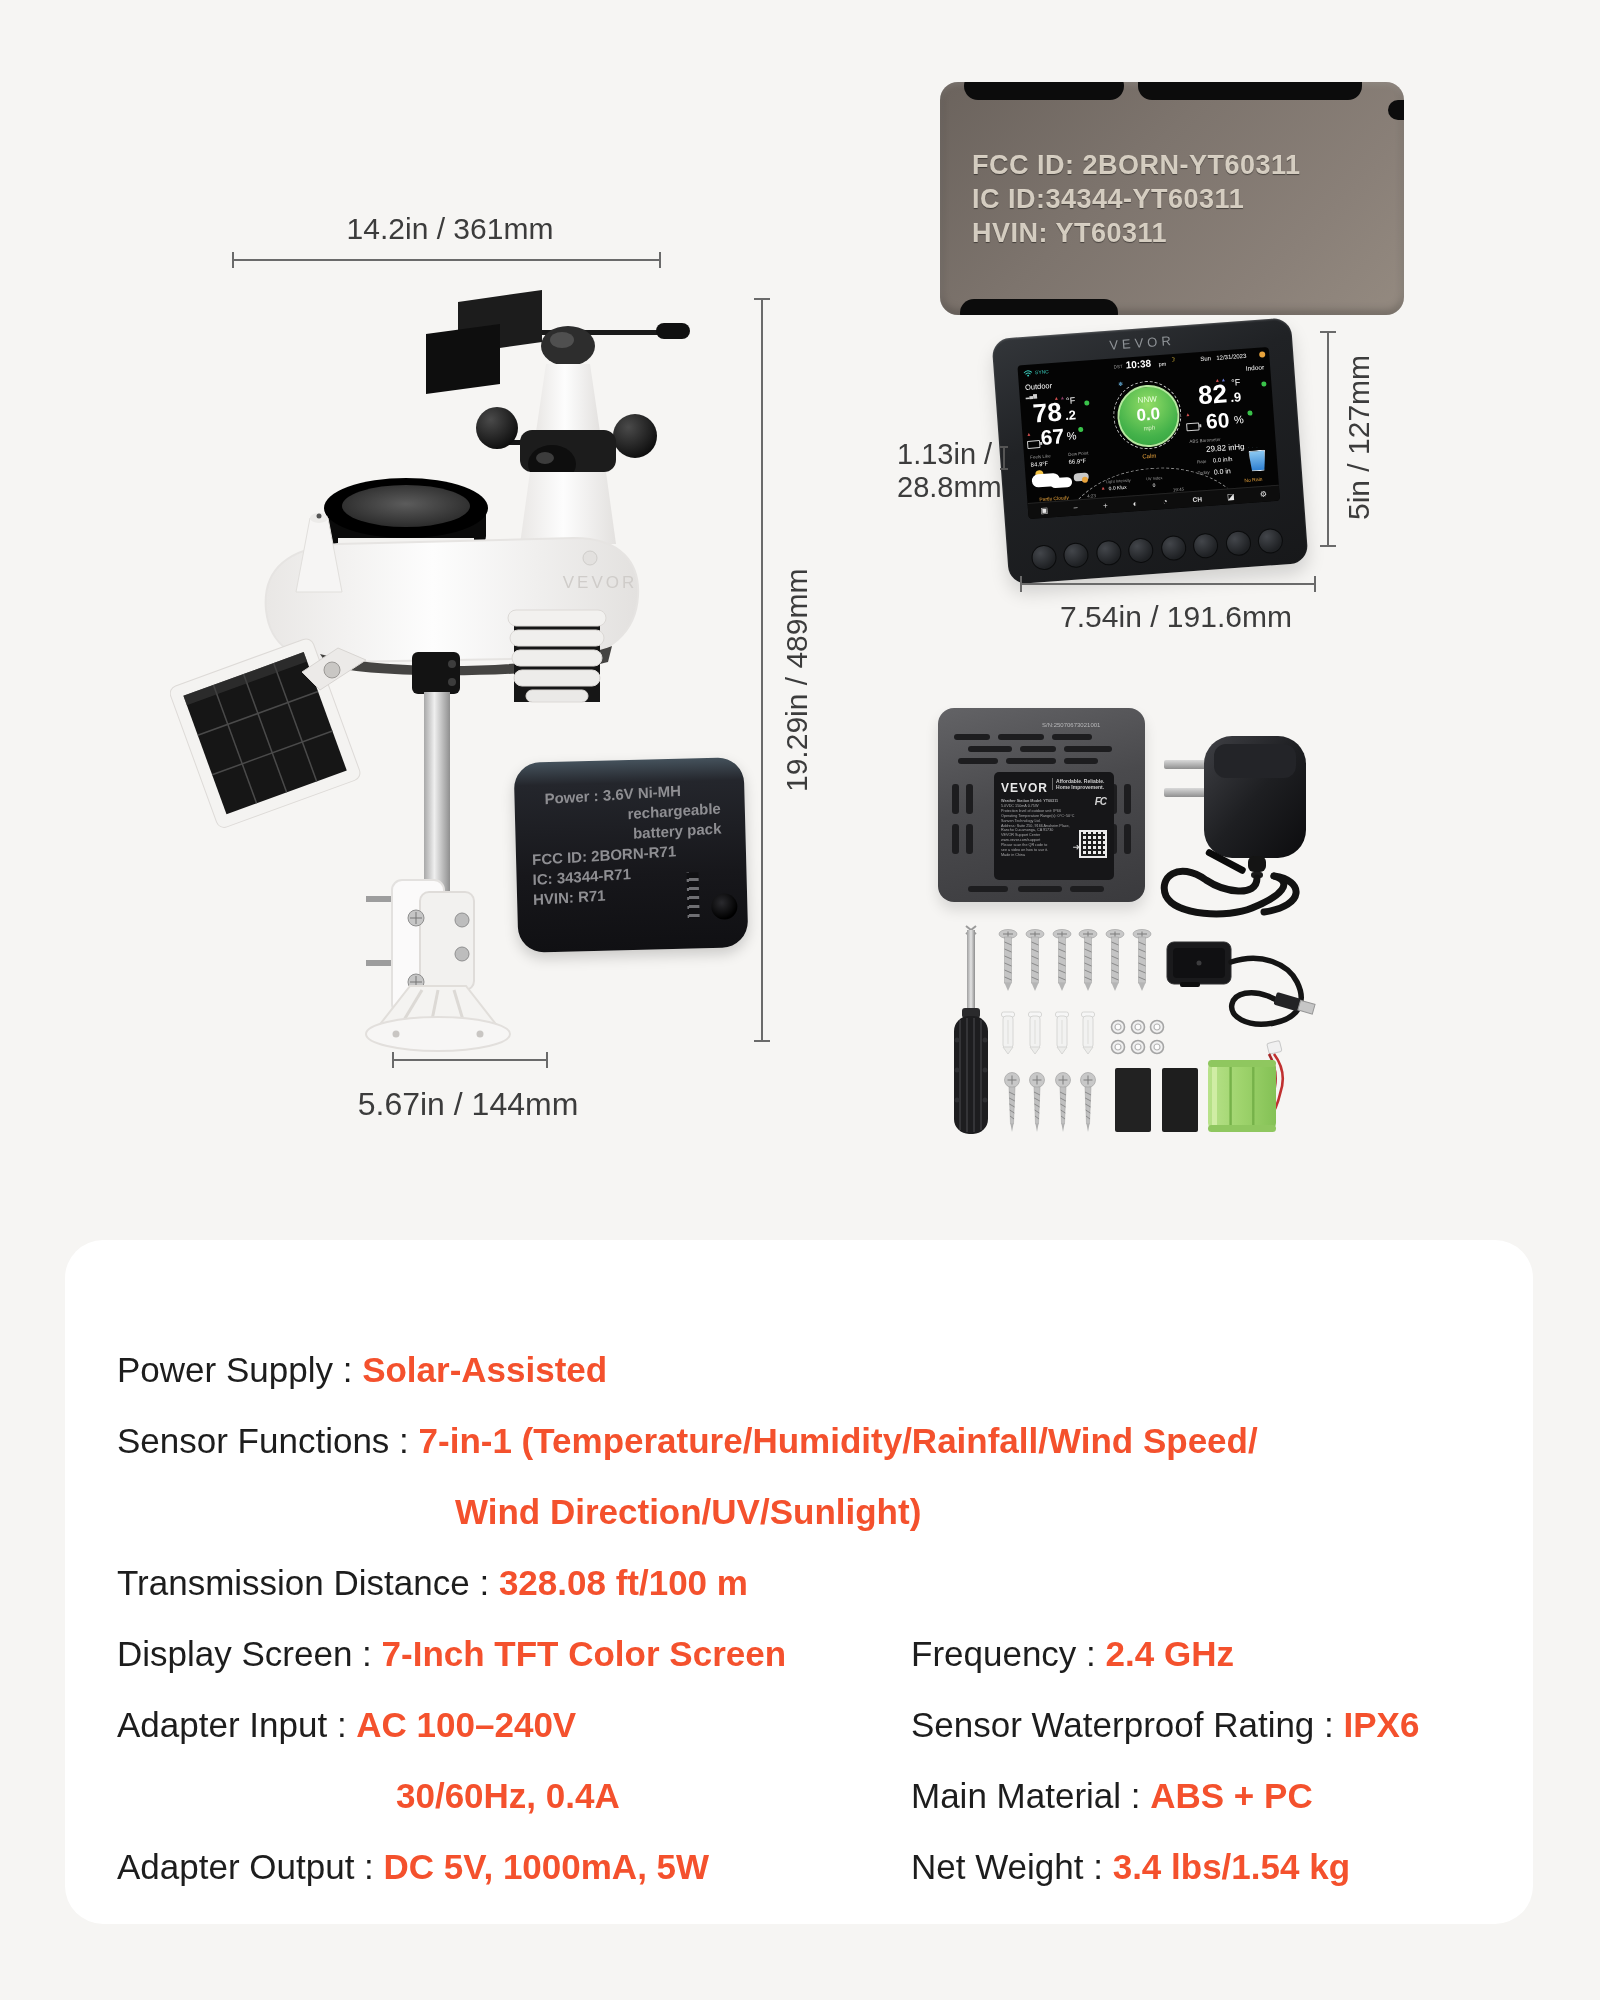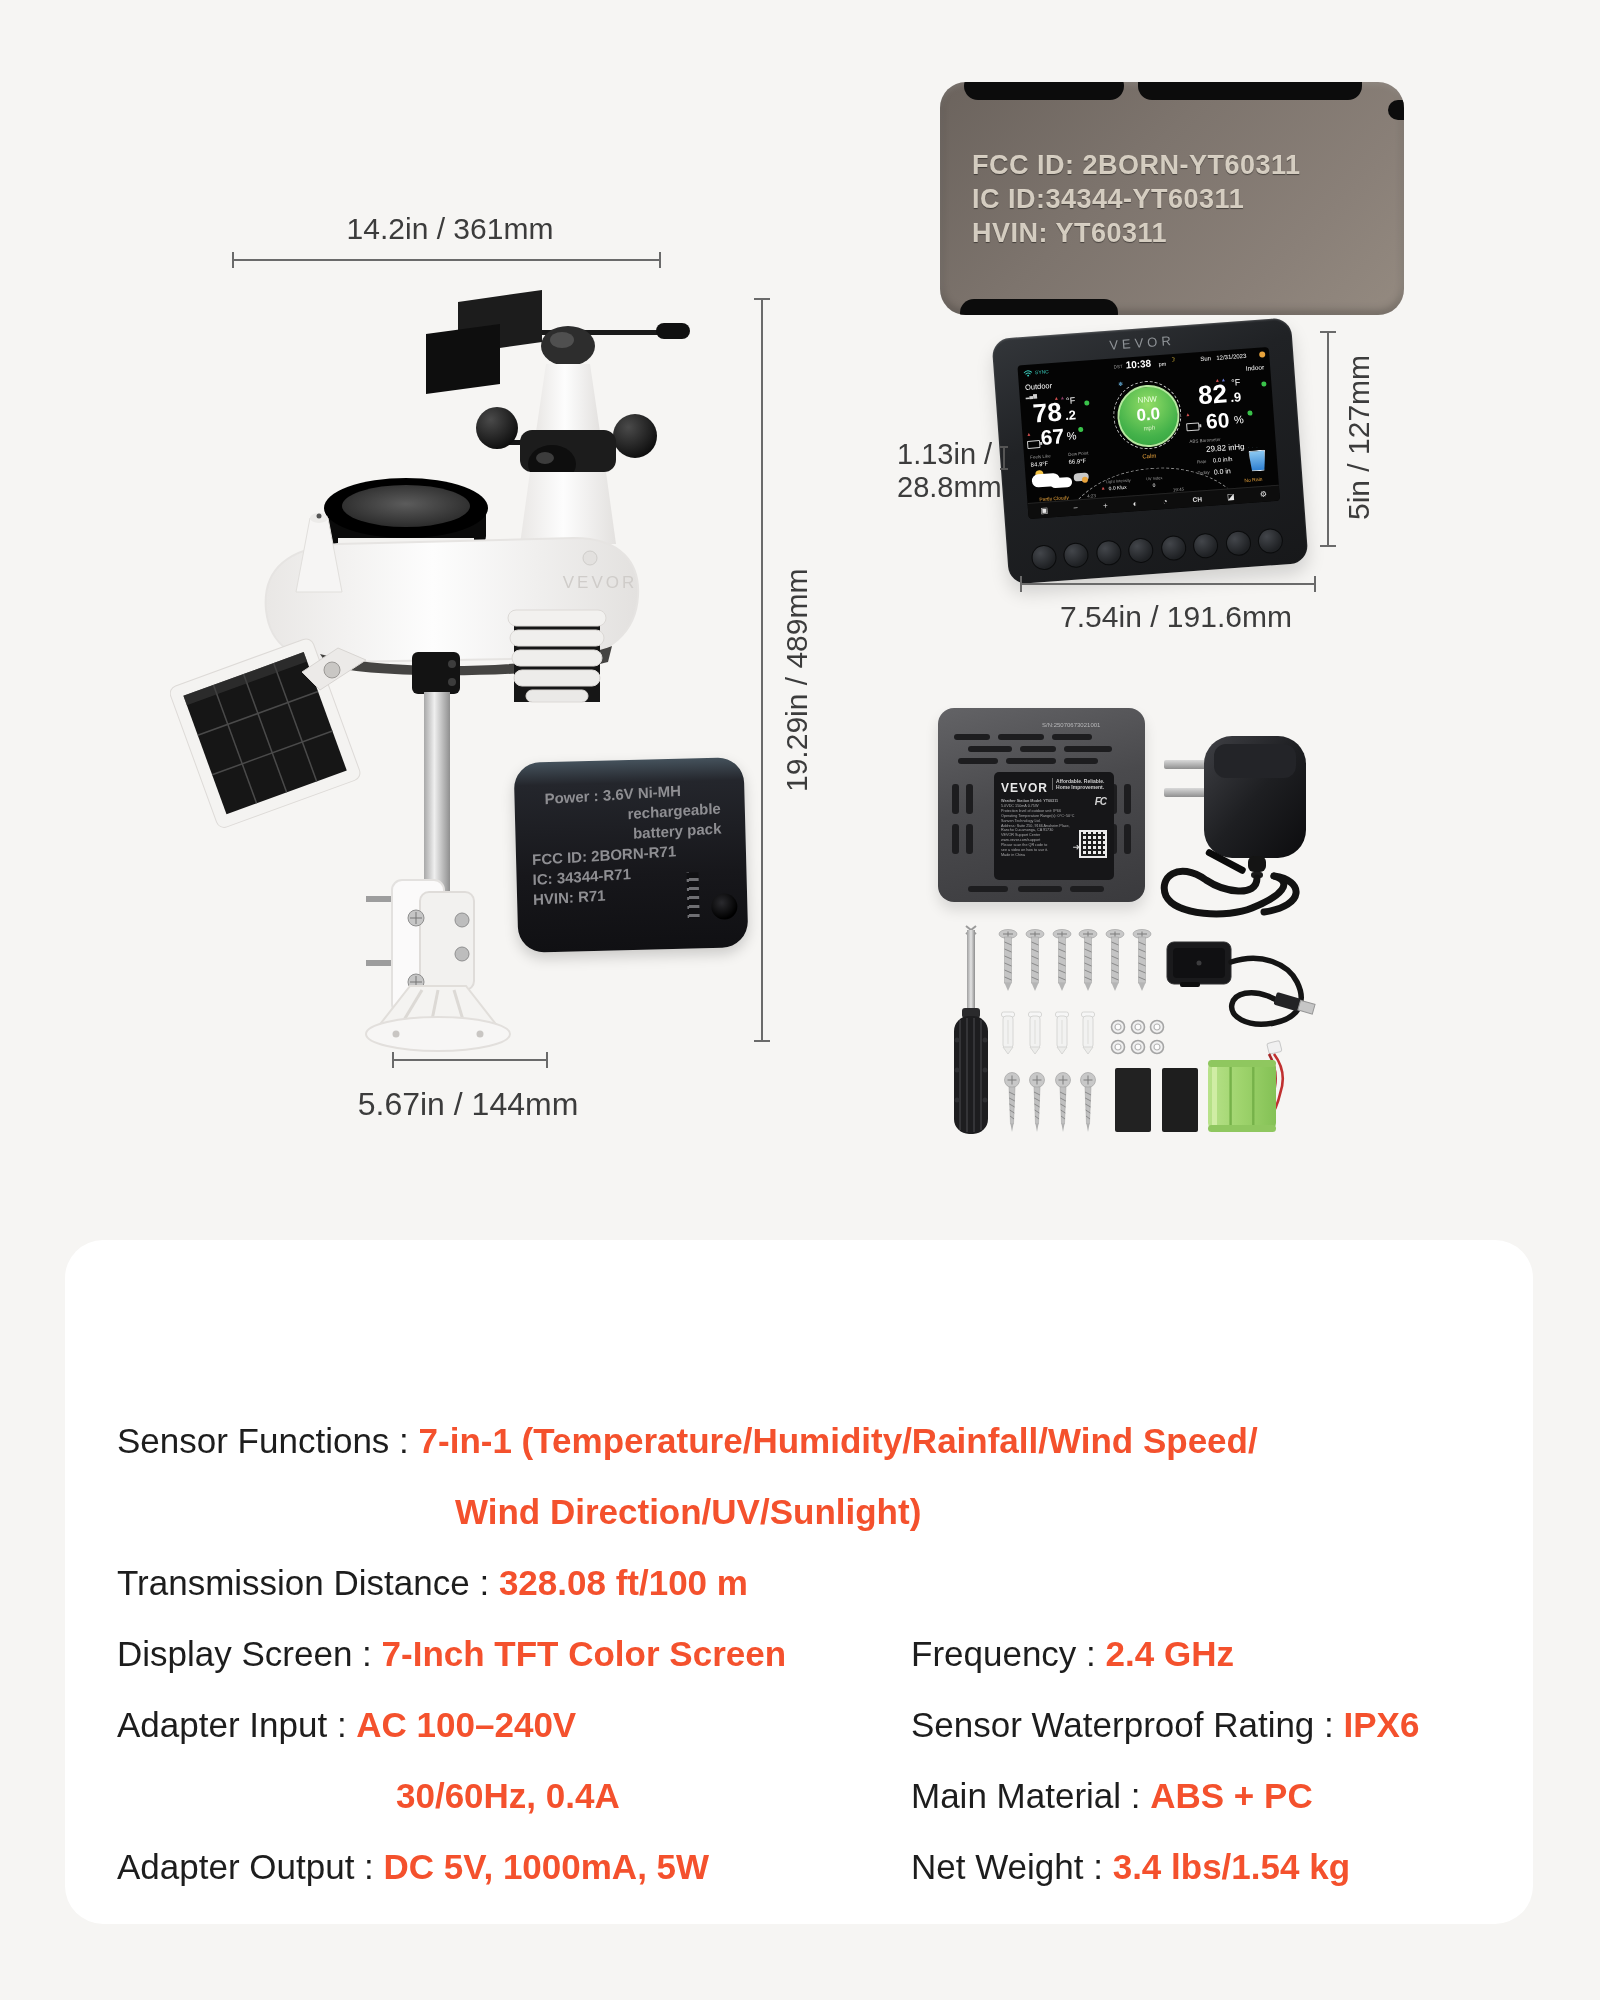--- a/index.html
+++ b/index.html
@@ -11,21 +11,21 @@
   .dim-text{color:#3c3c3c;font-size:30px;}
   .dim-h{height:16px;border-left:2px solid #6a6a6a;border-right:2px solid #6a6a6a;
          background:linear-gradient(#6a6a6a,#6a6a6a) center/100% 2px no-repeat;}
   .dim-v{width:16px;border-top:2px solid #6a6a6a;border-bottom:2px solid #6a6a6a;
          background:linear-gradient(#6a6a6a,#6a6a6a) center/2px 100% no-repeat;}
   .vtext{writing-mode:vertical-rl;transform:rotate(180deg);text-align:center;}
   .depth-marker{width:8px;height:20px;border-top:2px solid #555;border-bottom:2px solid #555;
                 background:linear-gradient(90deg,transparent 3px,#555 3px,#555 5px,transparent 5px);}
 
   
-  .fcc-plate{left:940px;top:82px;width:464px;height:233px;border-radius:26px;overflow:hidden;
+  .fcc-plate{left:940px;top:82px;width:464px;height:233px;border-radius:18px;overflow:hidden;
              background:linear-gradient(135deg,#6b635d 0%,#7d746d 40%,#8a8078 75%,#948a80 100%);
              box-shadow:inset 0 2px 6px rgba(255,255,255,.15), inset 0 -4px 8px rgba(0,0,0,.25);}
   .fcc-slot{position:absolute;background:#0c0c0c;border-radius:14px;}
   .fcc-lines{position:absolute;left:32px;top:66px;font-weight:bold;font-size:27px;line-height:34px;
              color:rgba(232,224,211,.88);letter-spacing:.5px;text-shadow:0 1px 1px rgba(0,0,0,.45);}
 
   
   .bat-label{left:516px;top:760px;width:230px;height:190px;border-radius:26px;
              transform:rotate(-1.5deg);
              background:linear-gradient(180deg,#45525c 0%,#24262c 12%,#17171b 60%,#101013 100%);
@@ -561,20 +561,22 @@
       <line x1="45.3" y1="13" x2="45.3" y2="83" stroke="#76b24a" stroke-width="2.4"></line>
       <rect x="4" y="16" width="5" height="62" fill="#d7f0ad" opacity=".8"></rect>
       <rect x="0" y="12" width="68" height="7" rx="3.5" fill="#8fc75f"></rect>
       <rect x="0" y="77" width="68" height="7" rx="3.5" fill="#8fc75f"></rect>
     </g>
   </svg>
 
 
   <div class="abs panel"></div>
 
+  <div class="spec-row" style="left:117px;top:1350px;">
+    <span class="lbl">Power Supply : </span><span class="val">Solar-Assisted</span></div>
   <div class="spec-row" style="left:117px;top:1421px;">
     <span class="lbl">Sensor Functions :  </span><span class="val">7-in-1 (Temperature/Humidity/Rainfall/Wind Speed/</span></div>
   <div class="spec-row" style="left:455px;top:1492px;">
     <span class="val">Wind Direction/UV/Sunlight)</span></div>
   <div class="spec-row" style="left:117px;top:1563px;">
     <span class="lbl">Transmission Distance : </span><span class="val">328.08 ft/100 m</span></div>
   <div class="spec-row" style="left:117px;top:1634px;">
     <span class="lbl">Display Screen : </span><span class="val">7-Inch TFT Color Screen</span></div>
   <div class="spec-row" style="left:117px;top:1705px;">
     <span class="lbl">Adapter Input : </span><span class="val">AC 100–240V</span></div>

